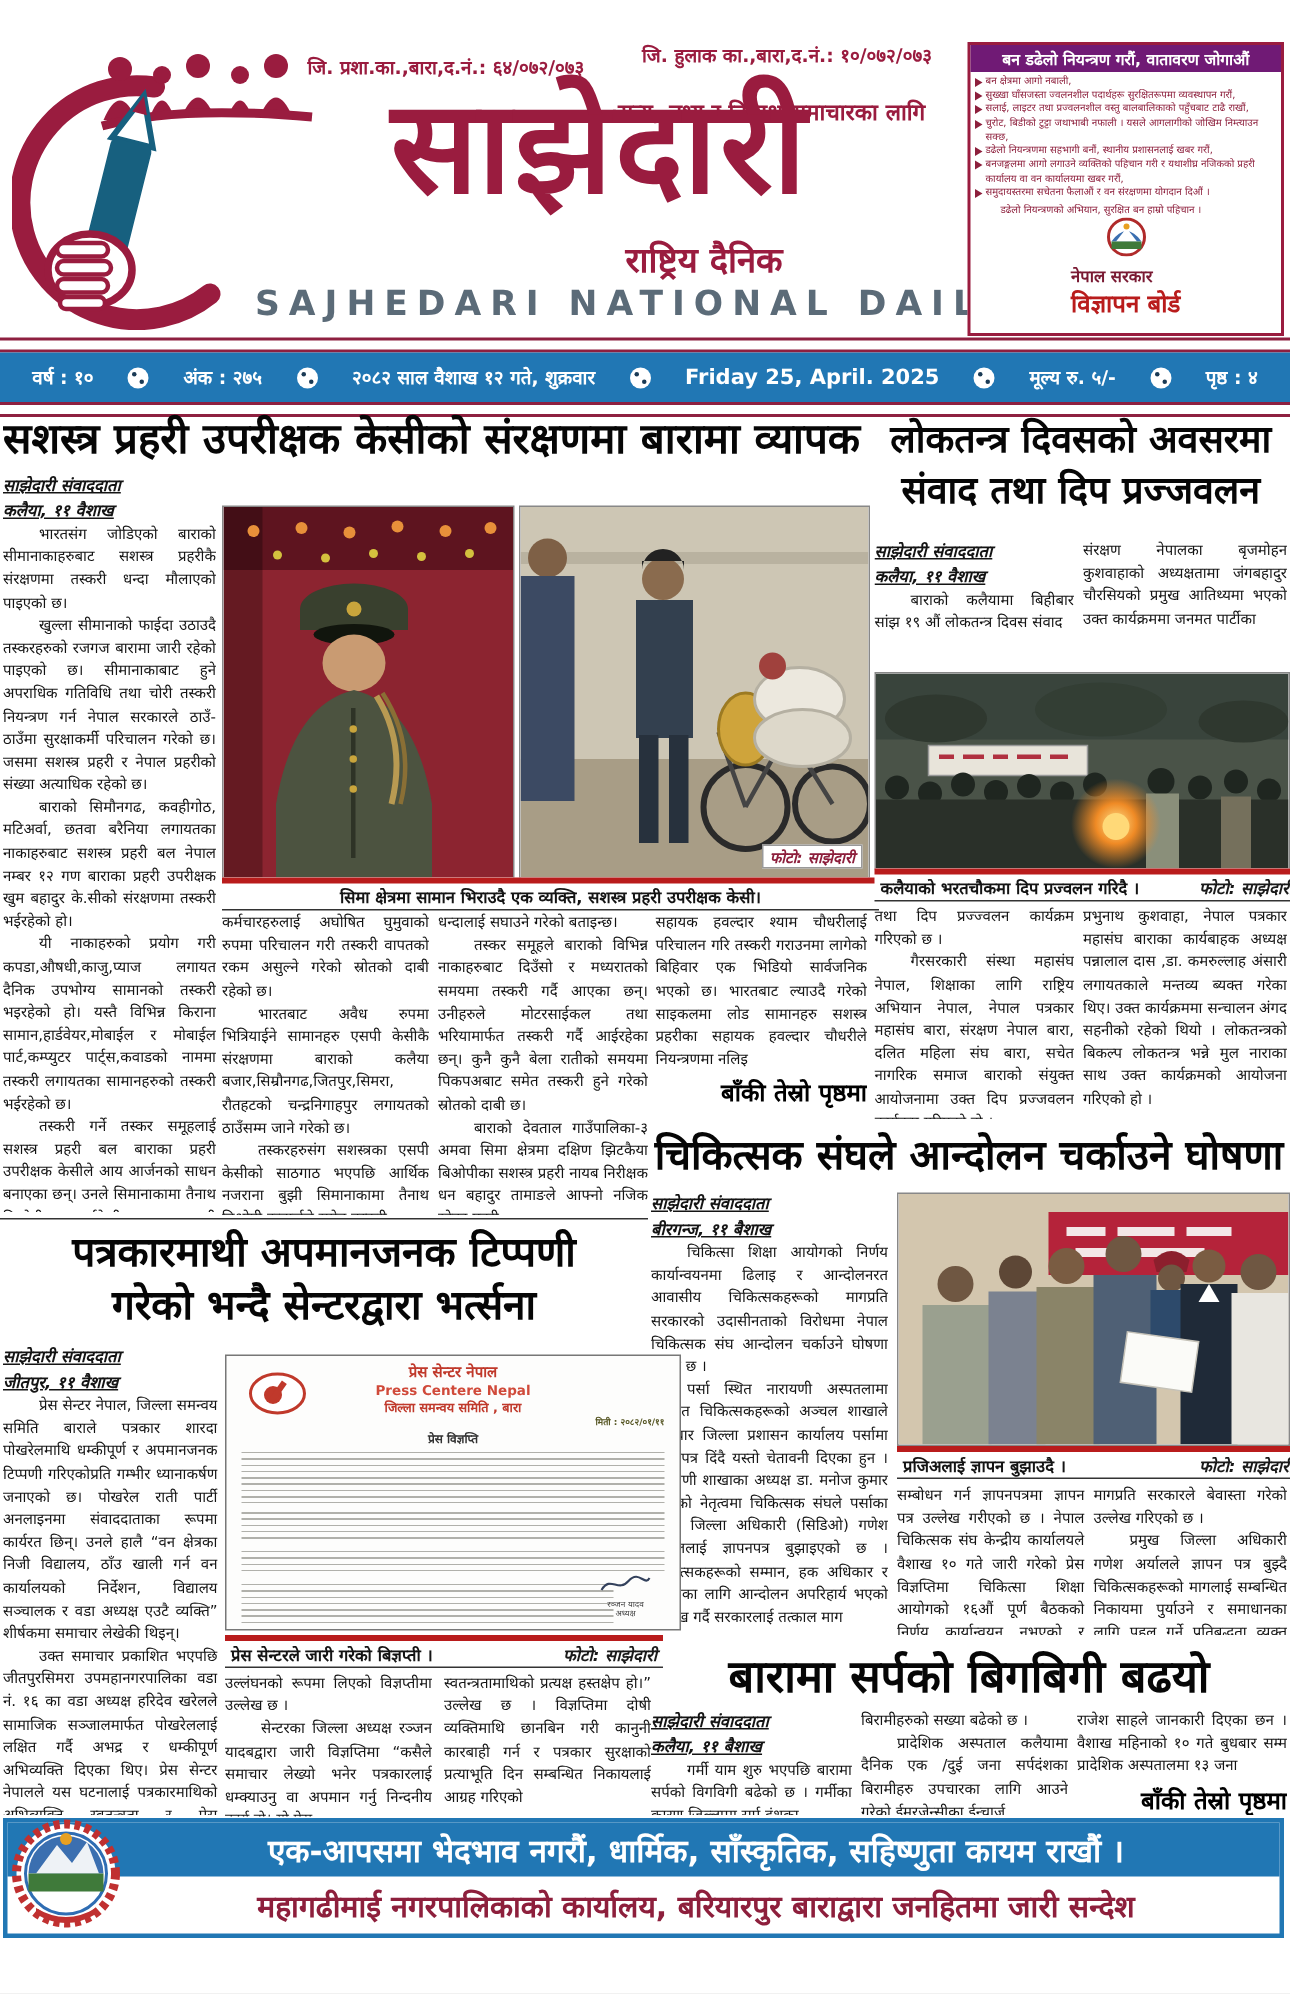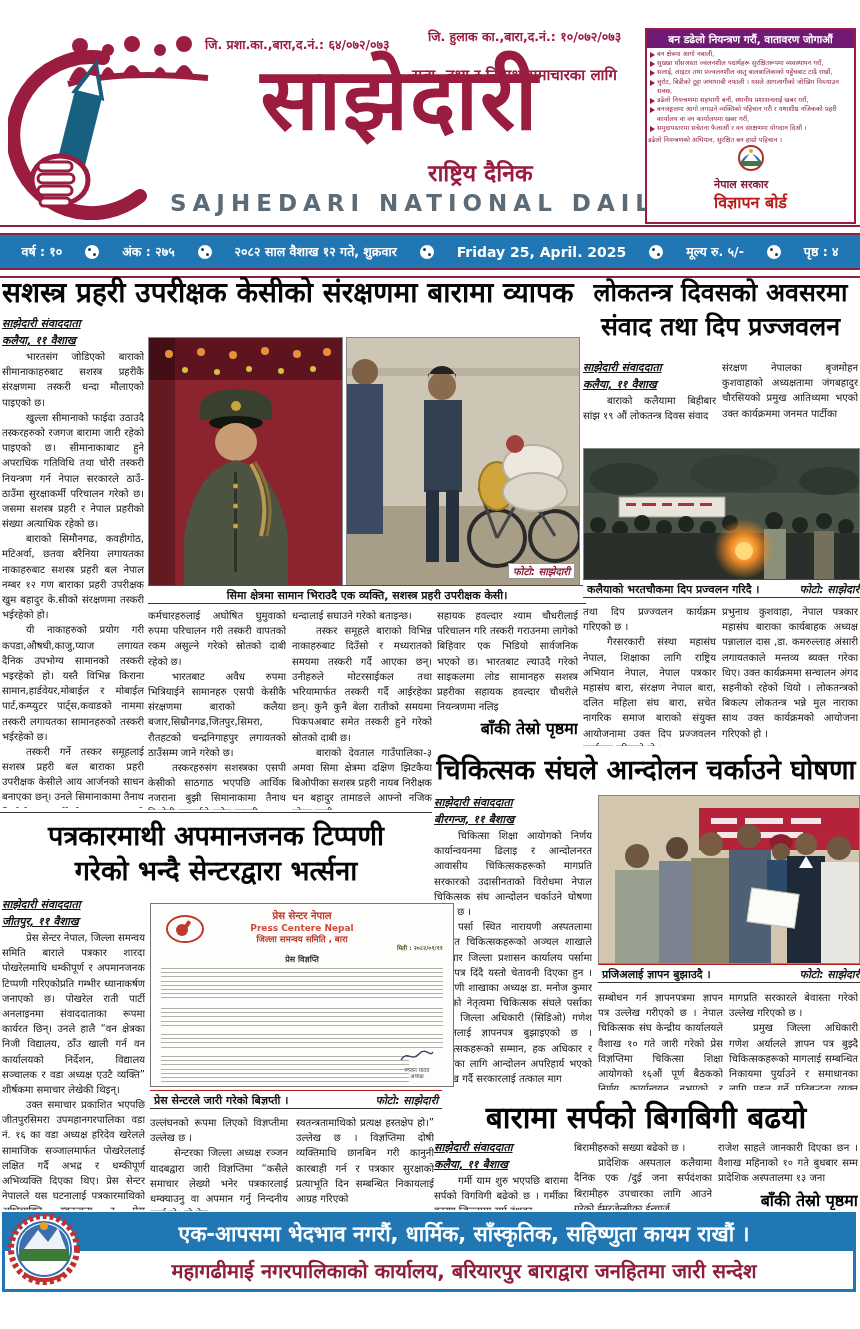--- a/index.html
+++ b/index.html
@@ -14,42 +14,42 @@
   .subtitle-np{color:#9a1c3f;font-weight:bold;font-size:23px;}
   .title-en{color:#5b6b78;font-weight:800;font-size:23px;letter-spacing:6px;}
 
   
   .adbox{left:645px;top:28px;width:211px;height:196px;border:2px solid #9a1c3f;background:#fff;box-sizing:border-box;}
   .adbox-header{background:#701a75;color:#fff;font-weight:bold;font-size:10.5px;text-align:center;padding:2px 1px;}
   .adbox ul{list-style:none;margin:2px 3px;padding:0;}
   .adbox li{font-size:6.6px;line-height:1.4;color:#8d1f3c;display:flex;gap:2px;}
   .tri{display:inline-block;width:0;height:0;border-left:5px solid #8d1f3c;border-top:3px solid transparent;
        border-bottom:3px solid transparent;margin-top:2px;flex:none;}
-  .adbox-footer{font-size:6.6px;color:#8d1f3c;margin:0 1px;}
+  .adbox-footer{font-size:6.6px;color:#8d1f3c;margin:0 20px;}
   .adbox-org{display:flex;align-items:center;justify-content:center;gap:5px;margin-top:1px;flex-direction:column;}
   .gov1{font-size:11px;font-weight:bold;color:#7a1a33;}
   .gov2{font-size:16px;font-weight:800;color:#b91c1c;}
 
   
   .dbl{height:6px;border-top:2px solid #8e2040;border-bottom:2px solid #8e2040;background:#fff;}
   .dateband{height:33px;background:#2177b4;display:flex;align-items:center;justify-content:space-around;
             color:#fff;font-weight:bold;font-size:12.5px;padding:0 10px;text-align:center;}
   .d-en{font-size:14px;}
   .yy{position:relative;width:14px;height:14px;border-radius:50%;background:#fff;flex:none;}
   .yy::before{content:"";position:absolute;left:3px;top:3px;width:3px;height:3px;border-radius:50%;background:#1a3a55;}
   .yy::after{content:"";position:absolute;right:3px;bottom:3px;width:3px;height:3px;border-radius:50%;background:#1a3a55;}
 
   
   .hl{font-weight:800;color:#060606;}
   .byline div{font-weight:bold;font-style:italic;text-decoration:underline;font-size:11px;line-height:1.5;}
   .col{position:absolute;overflow:hidden;}
   .bodytext p{margin:0;text-align:justify;text-indent:24px;font-size:10px;line-height:1.52;color:#141414;}
   .bodytext p.ni{text-indent:0;}
   .caption-row{position:absolute;display:flex;justify-content:space-between;align-items:flex-start;
-               font-size:11px;font-weight:bold;border-top:1px solid #b91c1c;border-bottom:1.5px solid #333;
+               font-size:11px;font-weight:bold;border-top:4px solid #b91c1c;border-bottom:1.5px solid #333;
                padding:1px 4px;background:#fff;}
   .credit{font-style:italic;color:#1a1a1a;}
   .continued{font-weight:700;font-size:16px;text-align:right;margin-top:3px;color:#000;}
   .photo{position:absolute;overflow:hidden;border:1px solid #888;}
   .photo svg{display:block;}
   .photo-credit-box{position:absolute;right:4px;bottom:6px;background:#fff;border:1px solid #999;
                     font-size:10px;font-weight:bold;font-style:italic;color:#8d1f3c;padding:0 4px;}
 
   
   .doc{position:absolute;background:#fdfdfc;border:1.5px solid #777;box-sizing:border-box;padding:6px 10px 4px;}
@@ -117,21 +117,21 @@
       <ellipse cx="52" cy="152" rx="28" ry="24" fill="#ffffff" stroke="#9a1c3f" stroke-width="5"></ellipse>
       <rect x="30" y="134" width="34" height="9" rx="4.5" fill="#fff" stroke="#9a1c3f" stroke-width="3"></rect>
       <rect x="30" y="146" width="36" height="9" rx="4.5" fill="#fff" stroke="#9a1c3f" stroke-width="3"></rect>
       <rect x="30" y="158" width="34" height="9" rx="4.5" fill="#fff" stroke="#9a1c3f" stroke-width="3"></rect>
       <rect x="32" y="170" width="30" height="8" rx="4" fill="#fff" stroke="#9a1c3f" stroke-width="3"></rect>
     </g>
   </svg>
 
   <div class="abs tagline" style="left:412px;top:64px;">सत्य, तथ्य र निष्पक्ष समाचारका लागि</div>
   <div class="abs title-np" style="left:150px;top:52px;width:500px;text-align:center;">साझेदारी</div>
-  <div class="abs subtitle-np" style="left:428px;top:156px;">राष्ट्रिय दैनिक</div>
+  <div class="abs subtitle-np" style="left:417px;top:156px;">राष्ट्रिय दैनिक</div>
   <div class="abs title-en" style="left:170px;top:190px;">SAJHEDARI NATIONAL DAILY</div>
 
   <aside class="abs adbox">
     <div class="adbox-header">बन डढेलो नियन्त्रण गरौं, वातावरण जोगाऔं</div>
     <ul>
       <li>
           <span class="tri"></span>
           <span>बन क्षेत्रमा आगो नबाली,</span>
         </li>
       <li>

